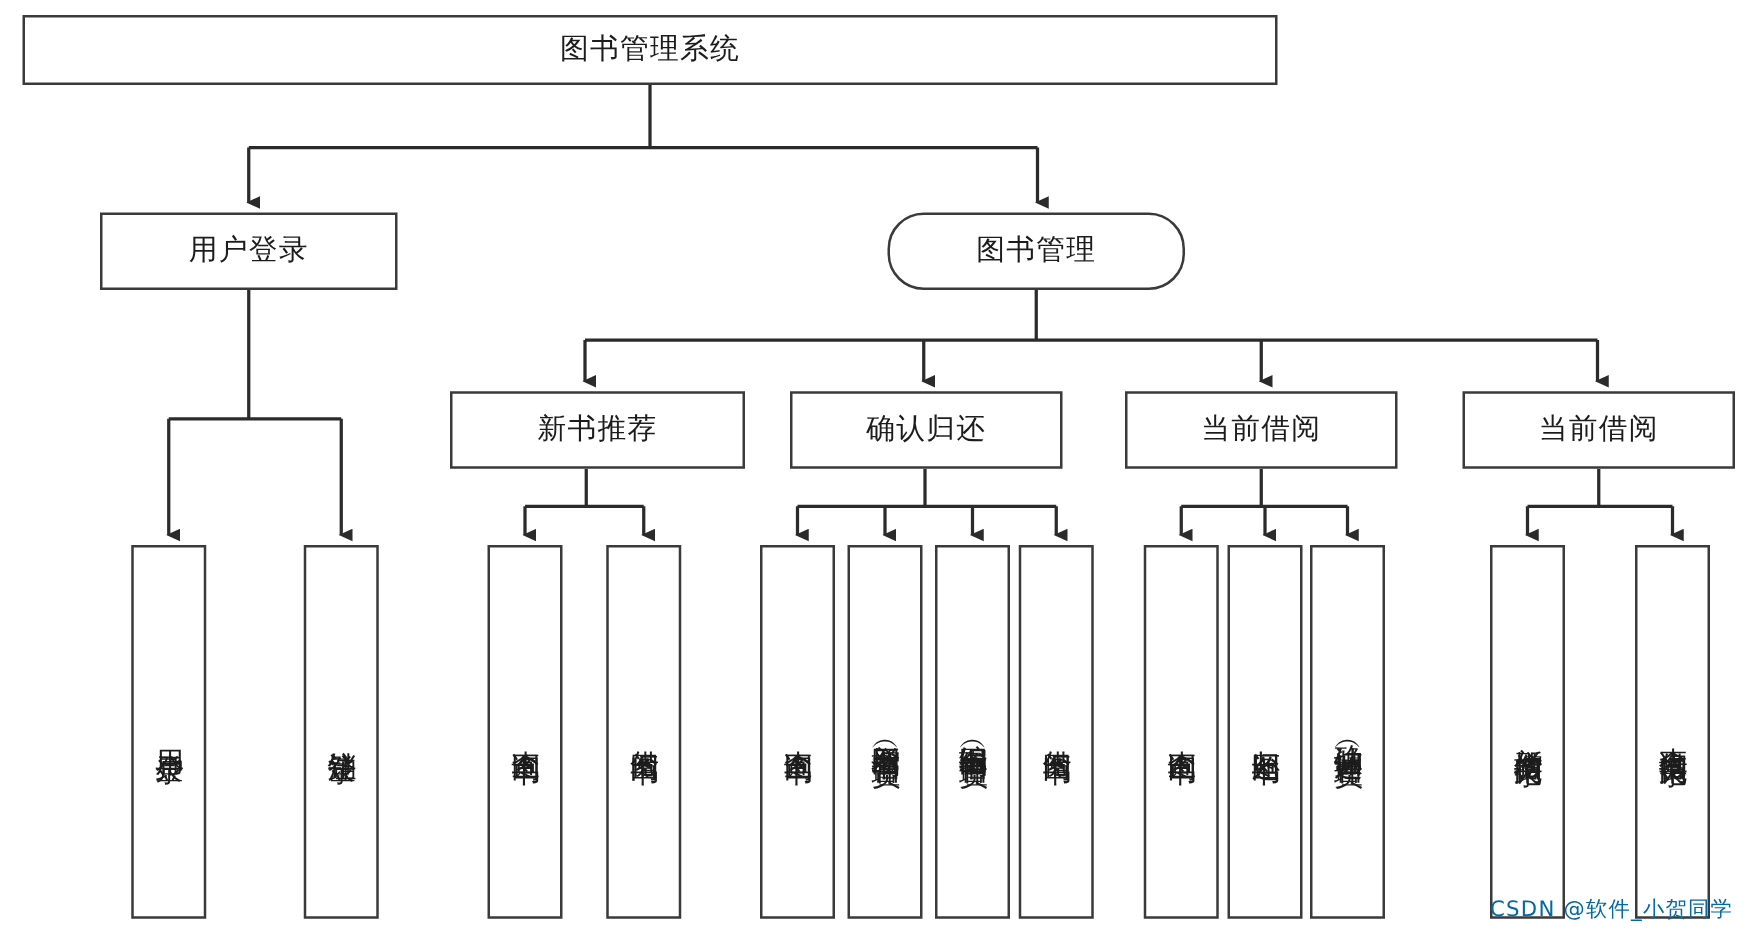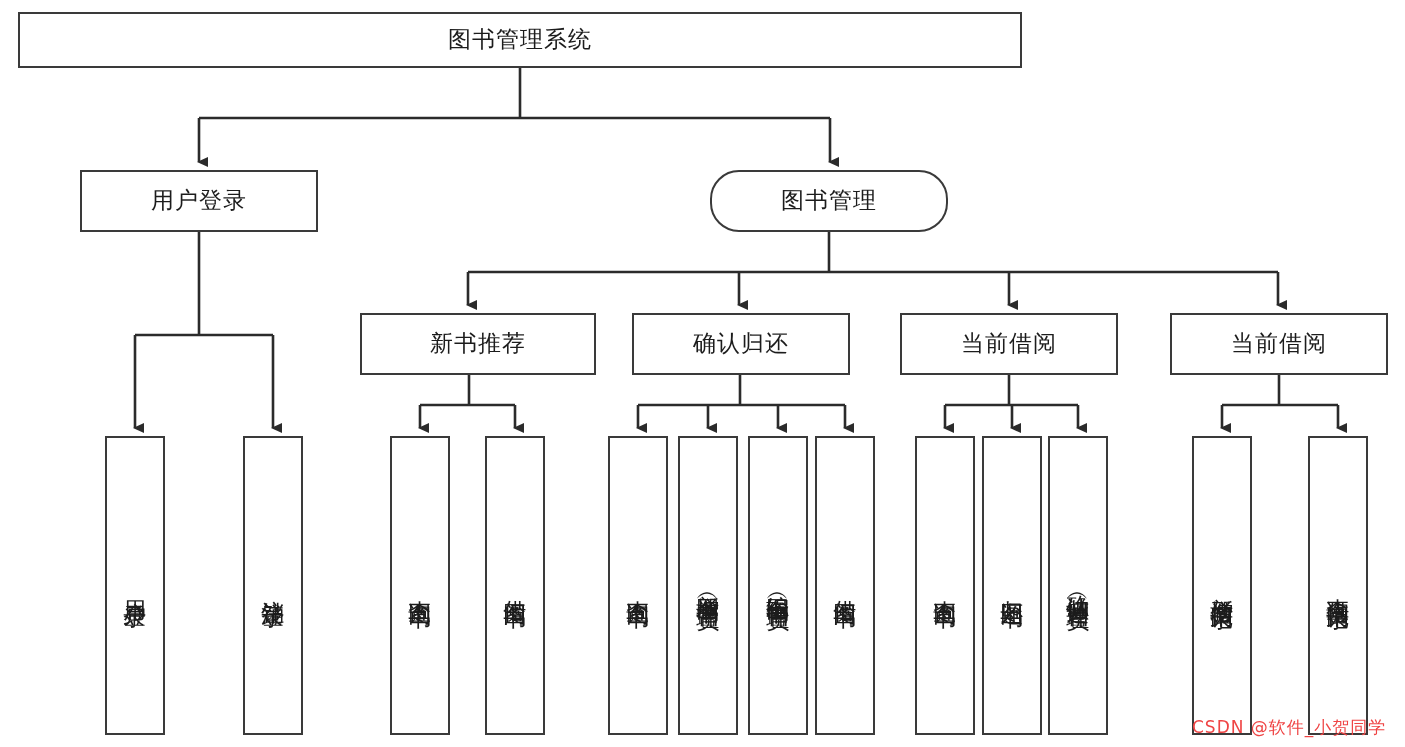--- a/index.html
+++ b/index.html
@@ -49,21 +49,21 @@
     padding: 4px 0;
     white-space: nowrap;
   }
   .node.vert > span {
     writing-mode: vertical-rl;
     text-orientation: upright;
   }
   .watermark {
     position: absolute;
     font-size: 17px;
-    color: #ef4444;
+    color: #0369a1;
     letter-spacing: 1px;
     white-space: nowrap;
     font-family: "DejaVu Sans", "Liberation Sans", sans-serif;
   }
 </style>
 </head>
 <body>
 
 <div id="canvas">
 

